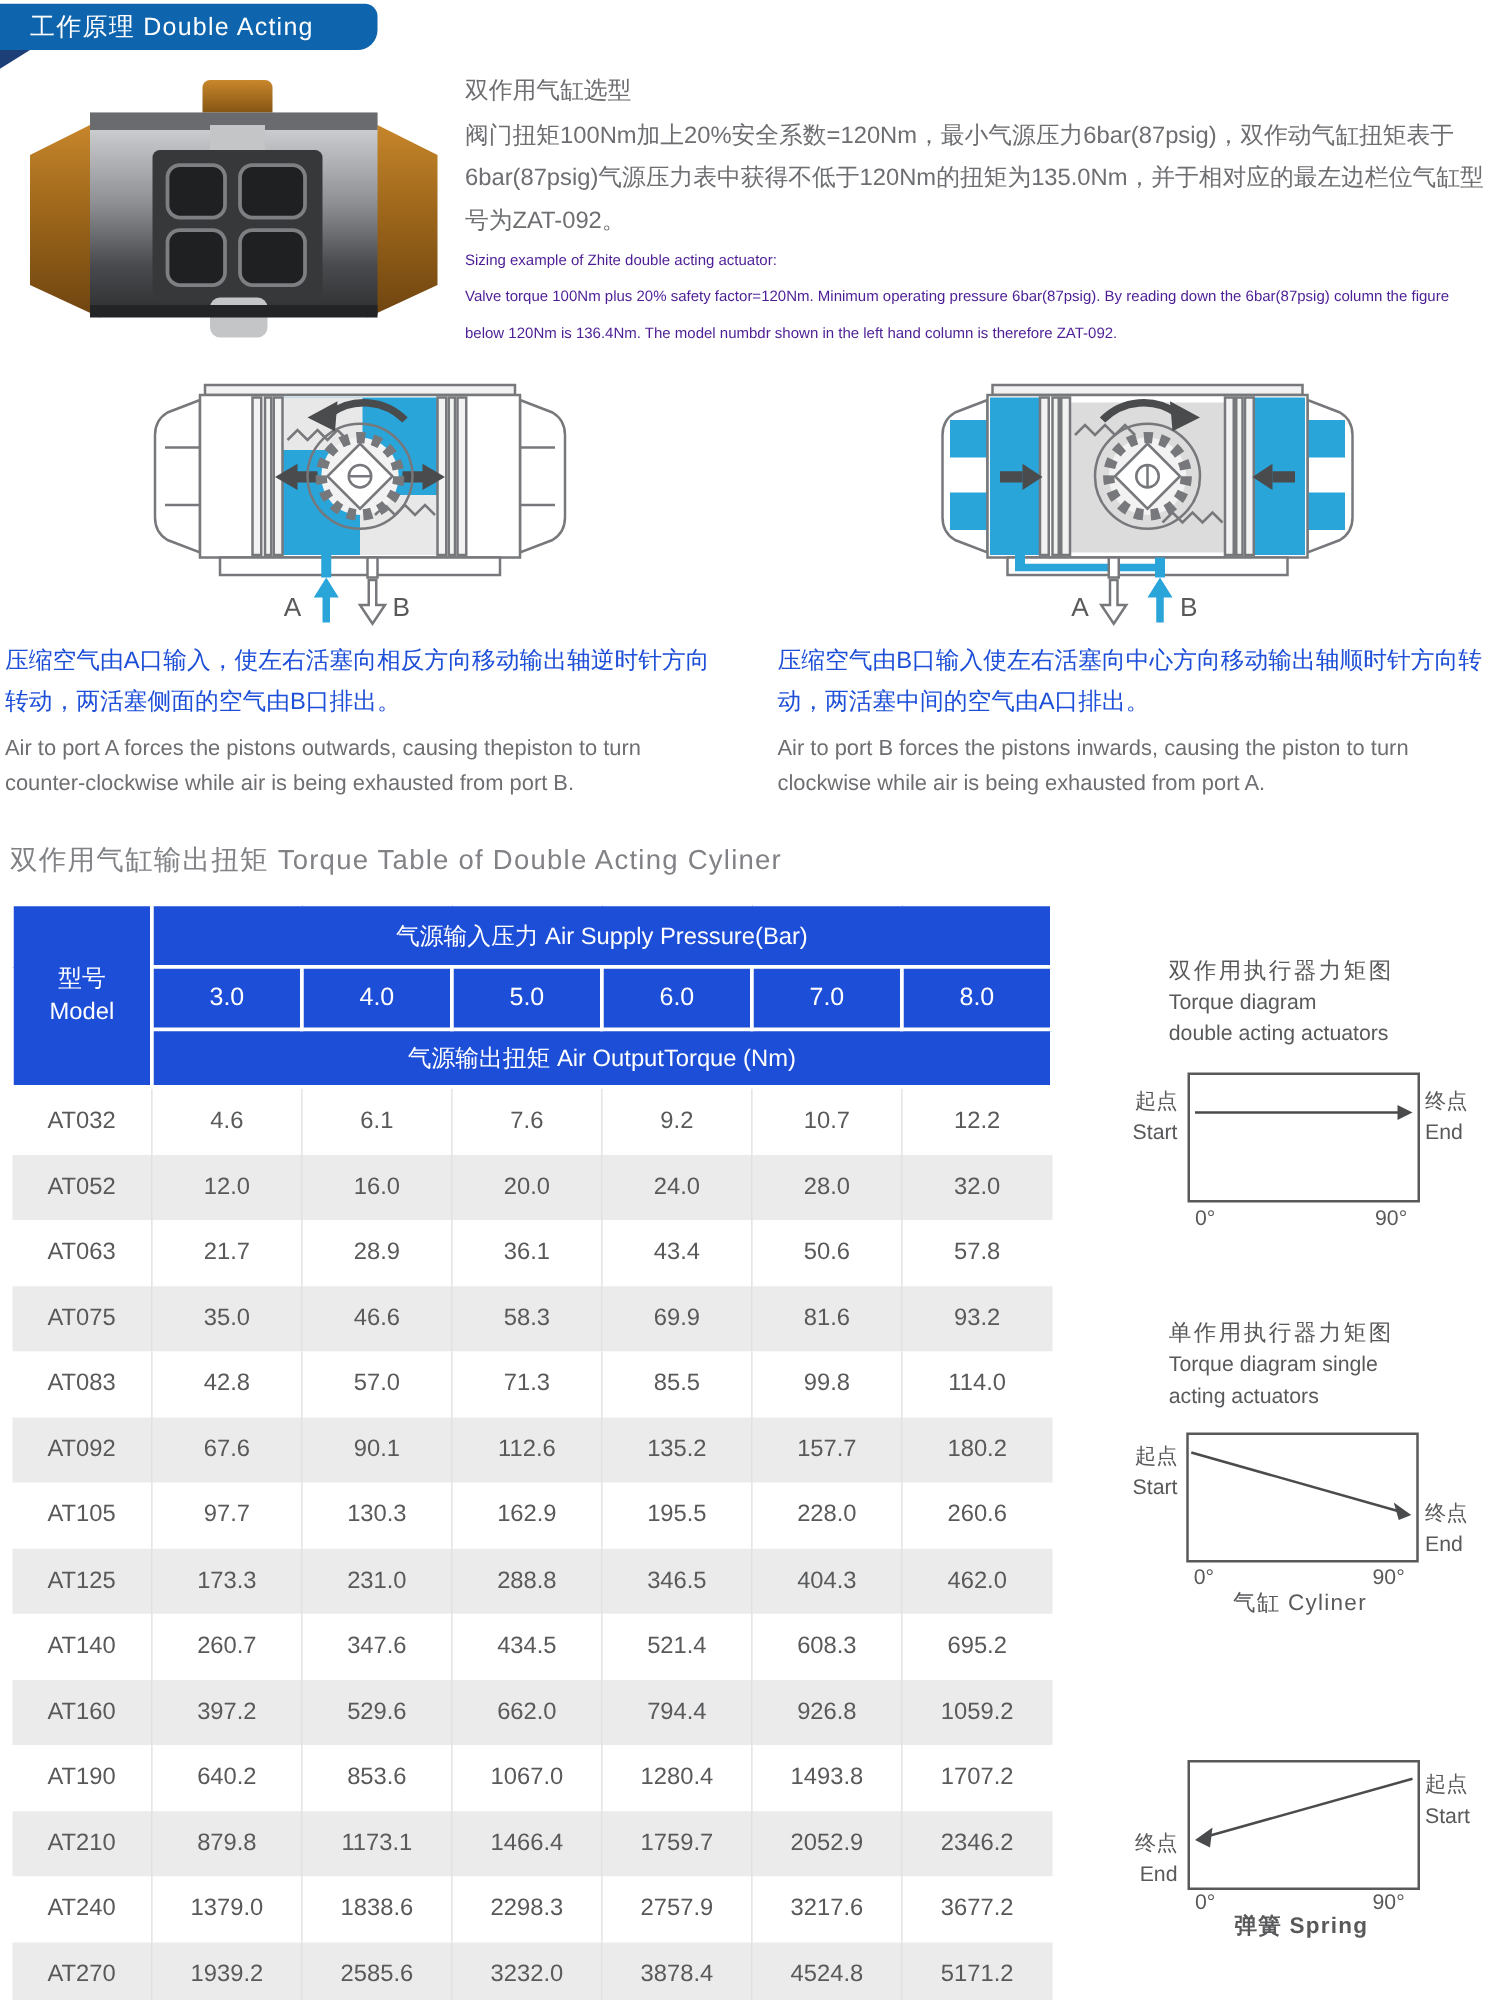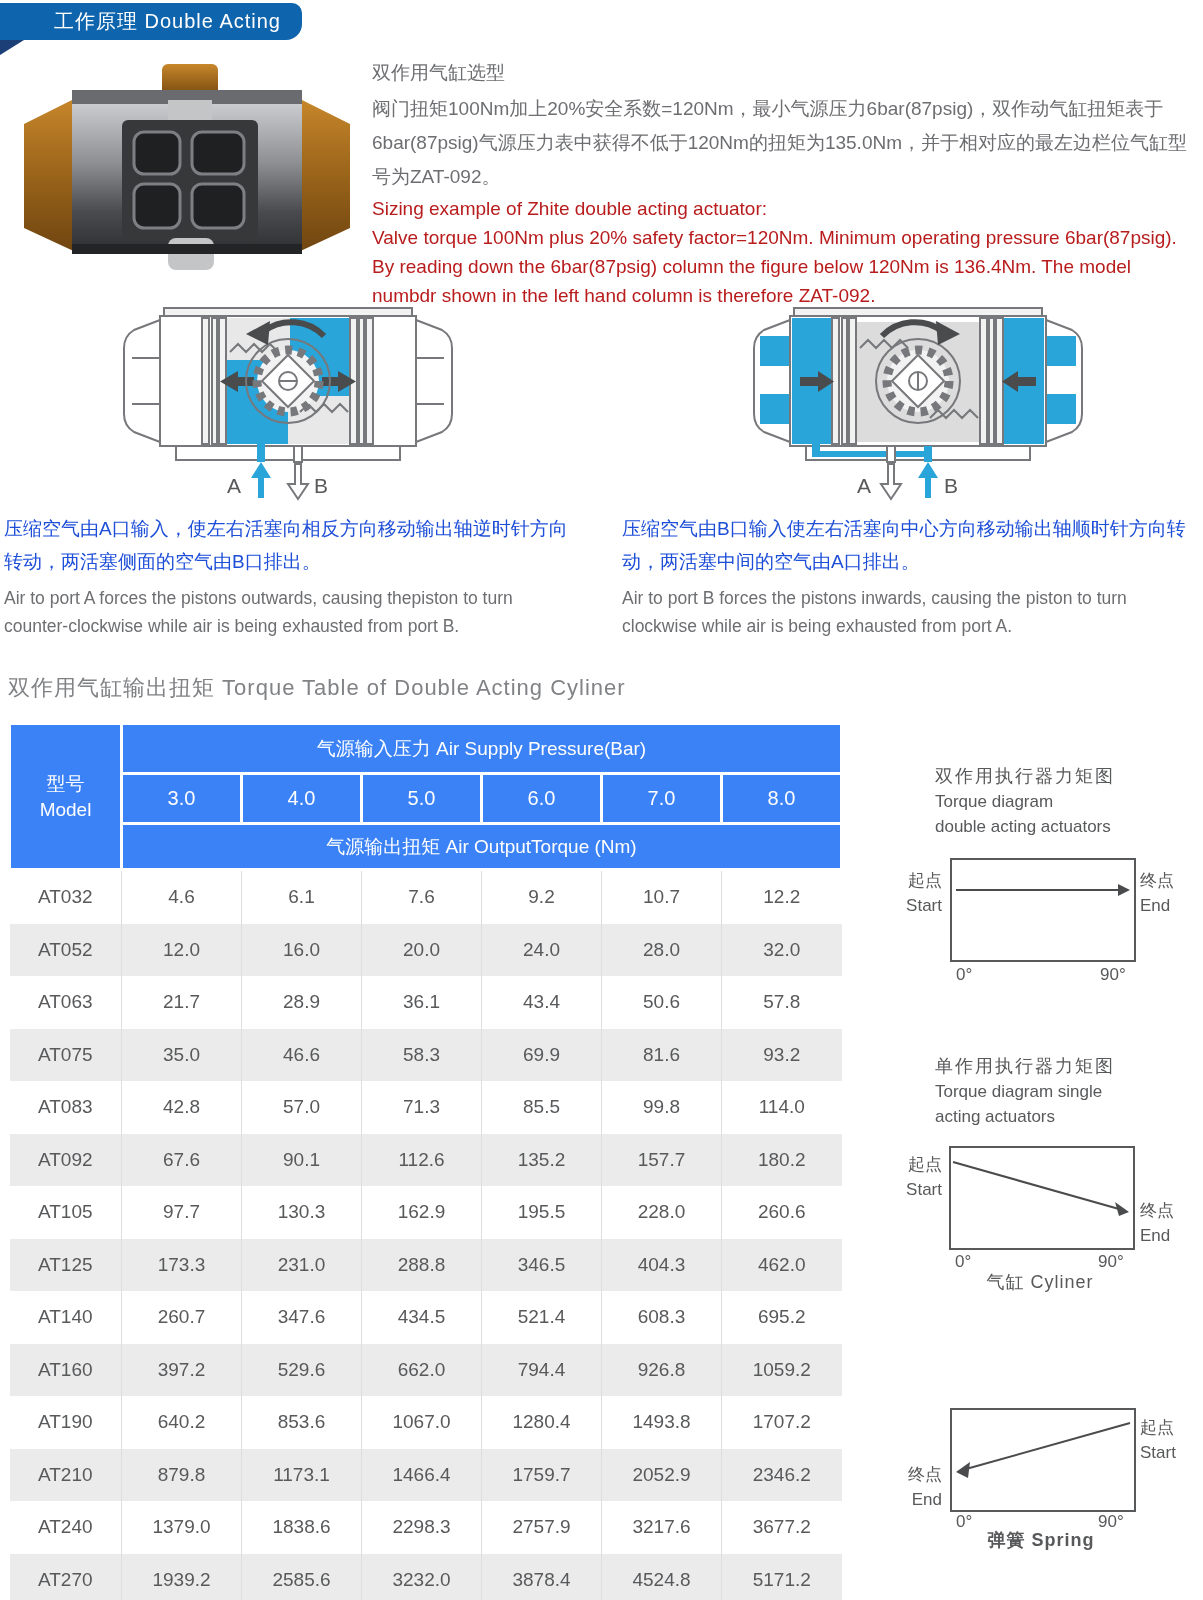--- a/index.html
+++ b/index.html
@@ -2,49 +2,49 @@
 <html><head>
 <meta charset="utf-8">
 <style>
   html,body{margin:0;padding:0;background:#fff;}
   .page{position:relative;width:1203px;height:1600px;background:#fff;overflow:hidden;
         font-family:"Liberation Sans","DejaVu Sans",sans-serif;color:#6d6e71;}
 
   
   .banner{position:absolute;left:0;top:3px;width:302px;height:37px;background:#0f65ad;
           border-radius:0 10px 16px 0;display:flex;align-items:center;}
-  .banner span{color:#fff;font-size:20px;letter-spacing:1px;padding-left:40px;margin-left:14px;}
+  .banner span{color:#fff;font-size:20px;letter-spacing:1px;padding-left:24px;}
   .banner-fold{position:absolute;left:0;top:40px;width:0;height:0;
                border-top:15px solid #1c3f77;border-right:24px solid transparent;}
 
   
   .intro{position:absolute;left:372px;top:56px;width:820px;}
   .intro .cn{font-size:19px;line-height:34px;margin:0;color:#6d6e71;}
   .intro .cn-title{margin-bottom:2px;}
-  .intro .en{font-size:19px;line-height:29px;margin:0;color:#b91c1c;}
+  .intro .en{font-size:12px;line-height:29px;margin:0;color:#4c1d95;}
 
   
   .photo{position:absolute;left:22px;top:62px;width:330px;height:218px;}
 
   
   .opdiag{position:absolute;width:340px;height:205px;}
   .opdiag.left{left:118px;top:300px;}
   .opdiag.right{left:748px;top:300px;}
 
   
   .optext{position:absolute;top:512px;width:570px;}
   .optext.left{left:4px;}
   .optext.right{left:622px;}
   .optext .cn{font-size:19px;line-height:33px;margin:0 0 6px 0;color:#1d4ed8;}
   .optext .en{font-size:17.5px;line-height:28px;margin:0;color:#6d6e71;}
 
   
   .table-title{position:absolute;left:8px;top:673px;font-size:22px;color:#808285;letter-spacing:1px;}
   .torque-table{position:absolute;left:8px;top:722px;border-collapse:collapse;table-layout:fixed;}
-  .torque-table th{background:#3b82f6;color:#fff;font-weight:normal;border:3px solid #fff;
+  .torque-table th{background:#1d4ed8;color:#fff;font-weight:normal;border:3px solid #fff;
                    text-align:center;vertical-align:middle;}
   .torque-table .h1{height:50px;font-size:19px;}
   .torque-table .h2 th{height:45px;font-size:20px;}
   .torque-table .h3{height:46px;font-size:19px;}
   .torque-table .model-h{font-size:19px;line-height:26px;}
   .torque-table td{height:50.5px;text-align:center;font-size:19px;color:#58595b;
                    border-left:1px solid #dedede;}
   .torque-table td:first-child{border-left:none;}
   .torque-table tbody tr:nth-child(even){background:#ebebeb;}
 

